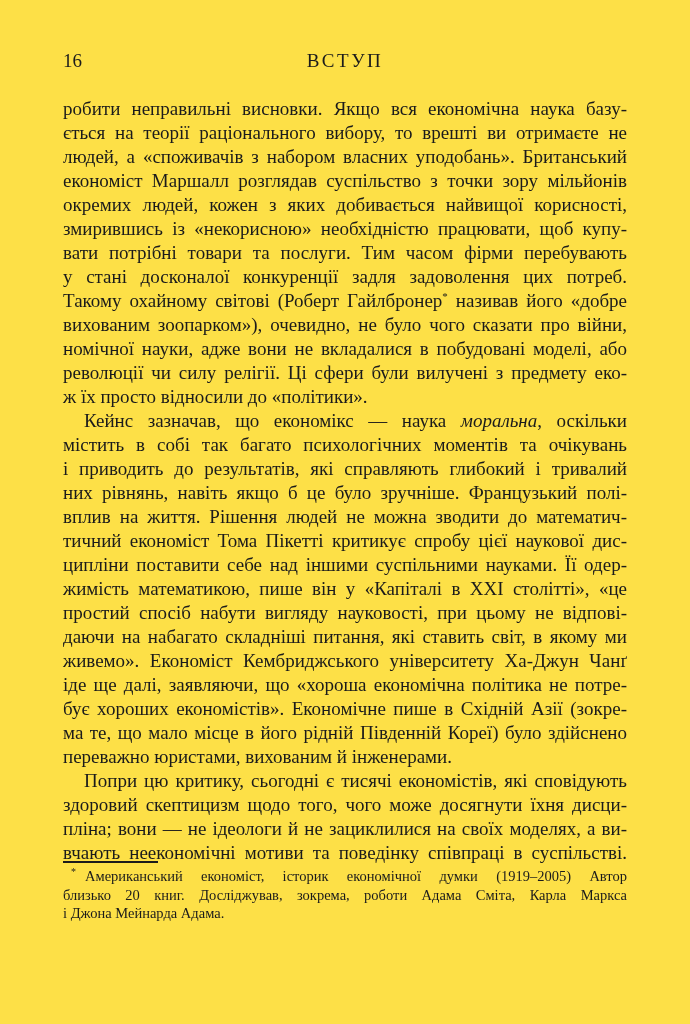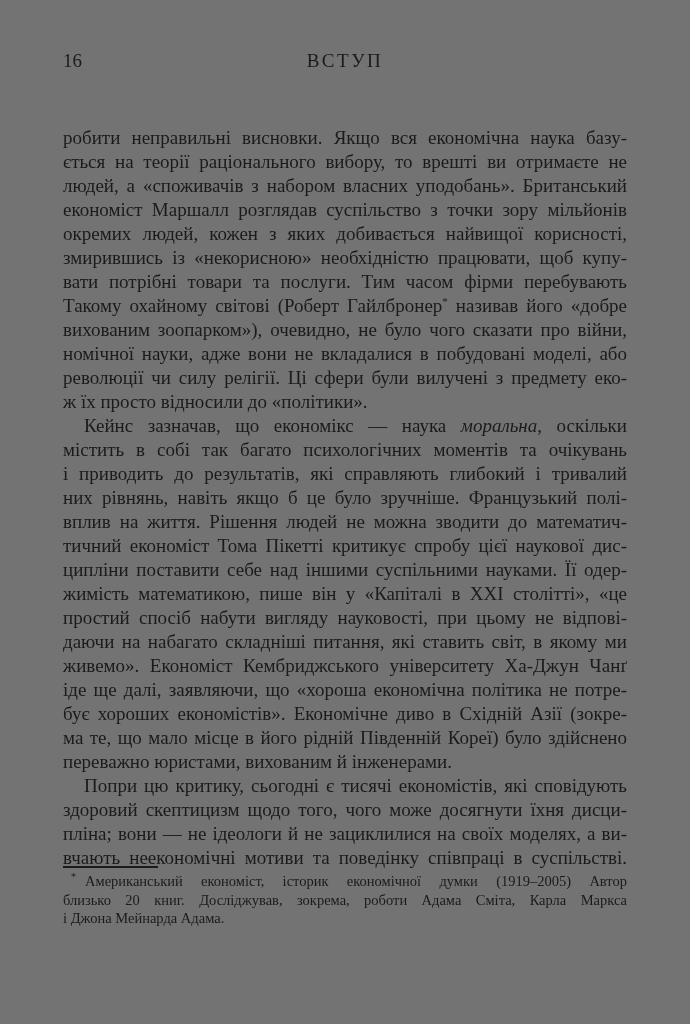--- a/index.html
+++ b/index.html
@@ -6,21 +6,21 @@
     margin: 0;
     padding: 0;
     background: #ffffff;
   }
   .page {
     position: relative;
     width: 690px;
     height: 1024px;
     box-sizing: border-box;
     padding: 50px 63px 0 63px;
-    background: #737373;
+    background: #fde047;
     color: #1b1b1b;
     font-family: "Liberation Serif", "DejaVu Serif", serif;
     overflow: hidden;
   }
   .running-header {
     position: relative;
     height: 24px;
     font-size: 19px;
   }
   .pagenum {
@@ -31,21 +31,21 @@
   .chapter {
     position: absolute;
     left: 0;
     right: 0;
     top: 0;
     text-align: center;
     font-size: 19px;
     letter-spacing: 2.5px;
   }
   .body-text {
-    margin-top: 52px;
+    margin-top: 23px;
     font-size: 19px;
   }
   .line {
     line-height: 24px;
     text-align: justify;
     text-align-last: justify;
   }
   .line.end {
     text-align-last: left;
   }
@@ -97,39 +97,40 @@
 
   <div class="body-text">
 
     <div class="line">робити неправильні висновки. Якщо вся економічна наука базу-</div>
     <div class="line">ється на теорії раціонального вибору, то врешті ви отримаєте не</div>
     <div class="line">людей, а «споживачів з набором власних уподобань». Британський</div>
     <div class="line">економіст Маршалл розглядав суспільство з точки зору мільйонів</div>
     <div class="line">окремих людей, кожен з яких добивається найвищої корисності,</div>
     <div class="line">змирившись із «некорисною» необхідністю працювати, щоб купу-</div>
     <div class="line">вати потрібні товари та послуги. Тим часом фірми перебувають</div>
+    <div class="line">у стані досконалої конкуренції задля задоволення цих потреб.</div>
     <div class="line"><span>Такому охайному світові (Роберт Гайлбронер</span><sup class="fnmark">*</sup><span> називав його «добре</span></div>
     <div class="line">вихованим зоопарком»), очевидно, не було чого сказати про війни,</div>
     <div class="line">номічної науки, адже вони не вкладалися в побудовані моделі, або</div>
     <div class="line">революції чи силу релігії. Ці сфери були вилучені з предмету еко-</div>
     <div class="line end">ж їх просто відносили до «політики».</div>
 
     <div class="line indent"><span>Кейнс зазначав, що економікс — наука </span><em class="it">моральна</em><span>, оскільки</span></div>
     <div class="line">містить в собі так багато психологічних моментів та очікувань</div>
     <div class="line">і приводить до результатів, які справляють глибокий і тривалий</div>
     <div class="line">них рівнянь, навіть якщо б це було зручніше. Французький полі-</div>
     <div class="line">вплив на життя. Рішення людей не можна зводити до математич-</div>
     <div class="line">тичний економіст Тома Пікетті критикує спробу цієї наукової дис-</div>
     <div class="line">ципліни поставити себе над іншими суспільними науками. Її одер-</div>
     <div class="line">жимість математикою, пише він у «Капіталі в XXI столітті», «це</div>
     <div class="line">простий спосіб набути вигляду науковості, при цьому не відпові-</div>
     <div class="line">даючи на набагато складніші питання, які ставить світ, в якому ми</div>
     <div class="line">живемо». Економіст Кембриджського університету Ха-Джун Чанґ</div>
     <div class="line">іде ще далі, заявляючи, що «хороша економічна політика не потре-</div>
-    <div class="line">бує хороших економістів». Економічне диво в Східній Азії (зокре-</div>
+    <div class="line">бує хороших економістів». Економічне пише в Східній Азії (зокре-</div>
     <div class="line">ма те, що мало місце в його рідній Південній Кореї) було здійснено</div>
     <div class="line end">переважно юристами, вихованим й інженерами.</div>
 
     <div class="line indent">Попри цю критику, сьогодні є тисячі економістів, які сповідують</div>
     <div class="line">здоровий скептицизм щодо того, чого може досягнути їхня дисци-</div>
     <div class="line">пліна; вони — не ідеологи й не зациклилися на своїх моделях, а ви-</div>
     <div class="line">вчають неекономічні мотиви та поведінку співпраці в суспільстві.</div>
 
   </div>
 

